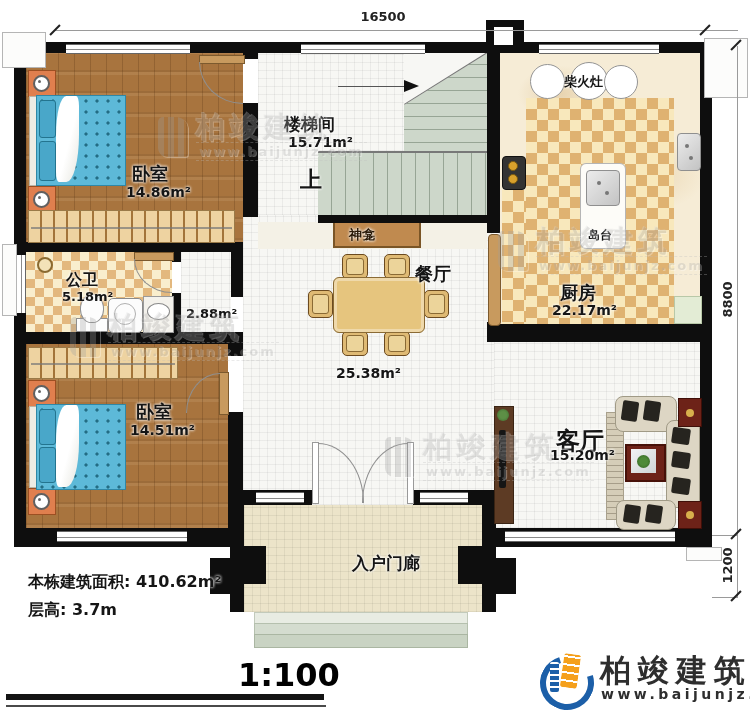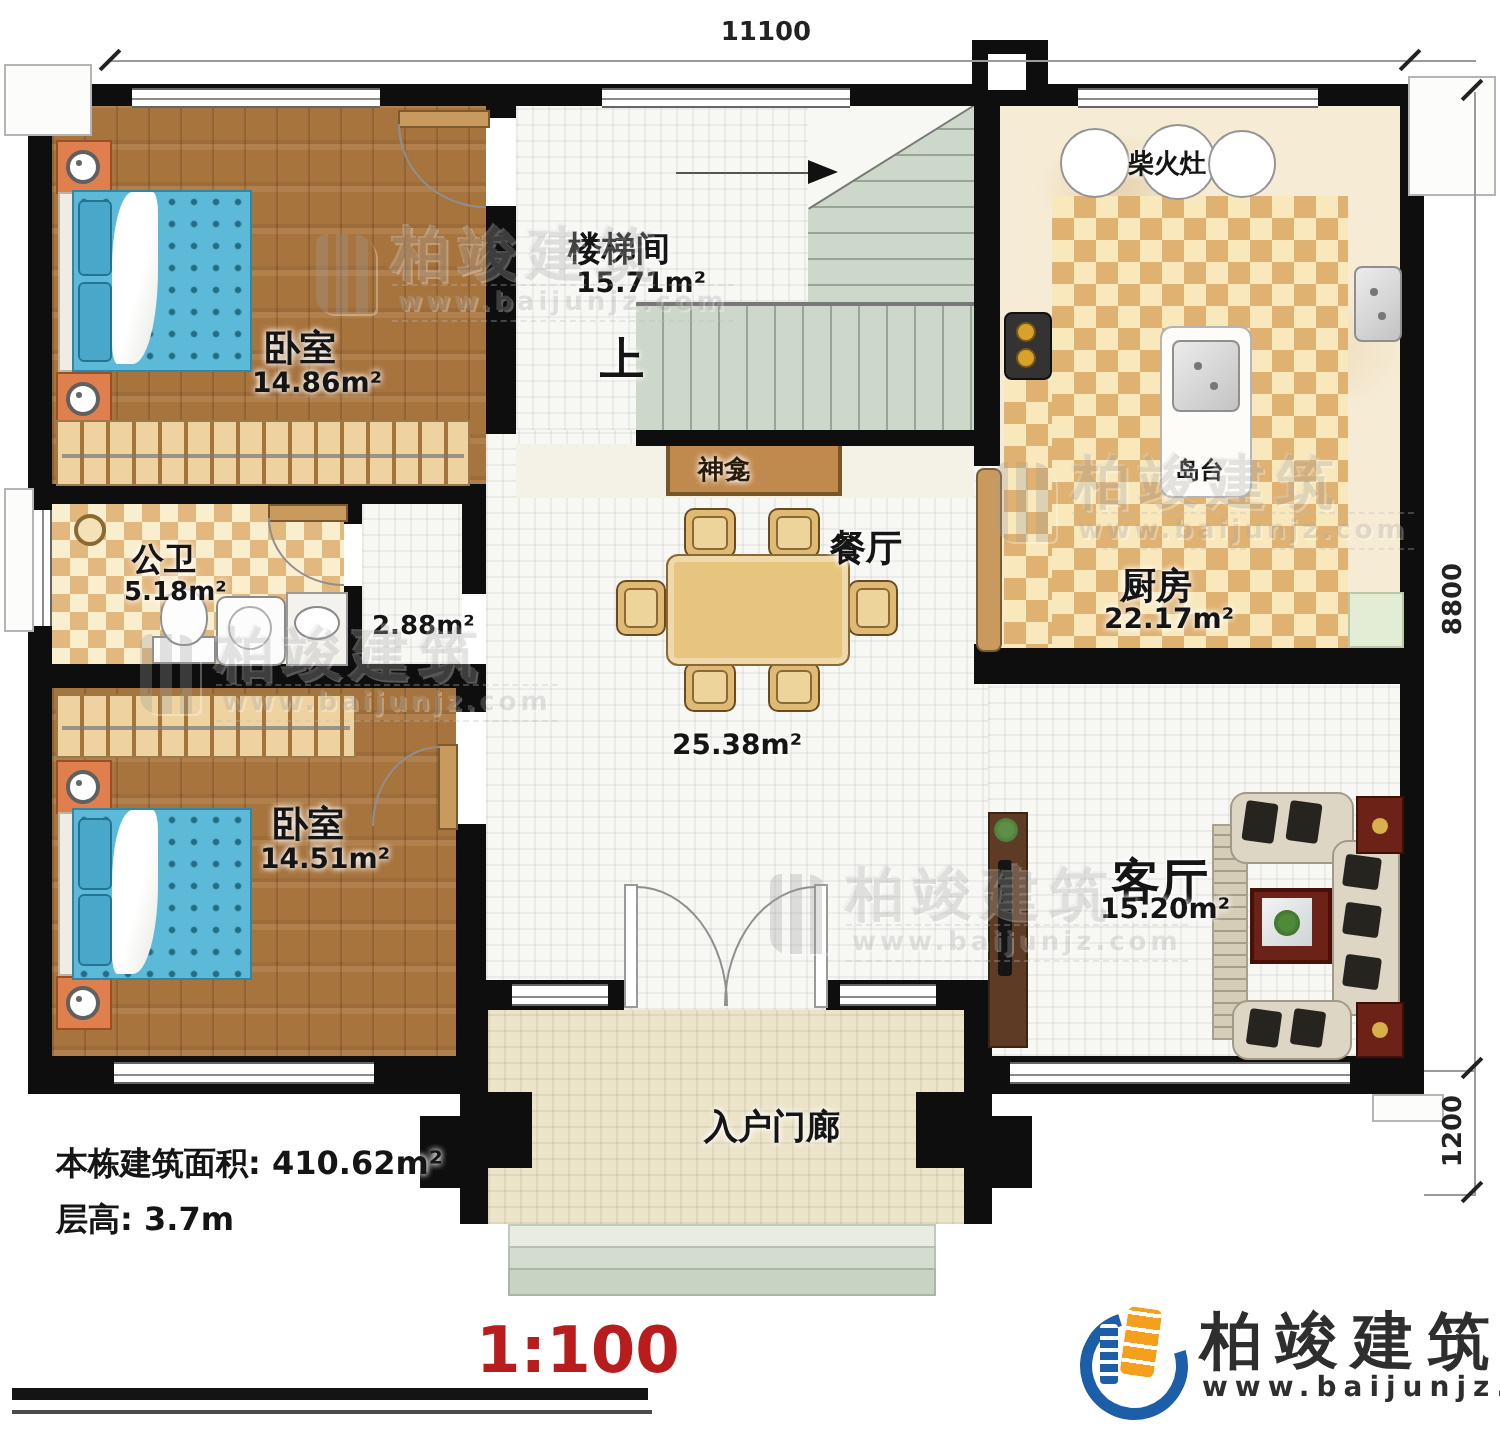--- a/index.html
+++ b/index.html
@@ -266,21 +266,21 @@
   <div class="rlabel" style="left:130px;top:422px;font-size:14px;">14.51m²</div>
   <div class="rlabel" style="left:415px;top:262px;font-size:18px;">餐厅</div>
   <div class="rlabel" style="left:336px;top:365px;font-size:14px;">25.38m²</div>
   <div class="rlabel" style="left:556px;top:425px;font-size:24px;font-family:Liberation Serif, serif;">客厅</div>
   <div class="rlabel" style="left:550px;top:447px;font-size:14px;">15.20m²</div>
   <div class="rlabel" style="left:332px;top:552px;font-size:17px;margin-left:20px;">入户门廊</div>
 
   <div class="dline" style="left:55px;top:30px;width:683px;height:1px;"></div>
   <div class="dtick" style="left:48px;top:29px;"></div>
   <div class="dtick" style="left:698px;top:29px;"></div>
-  <div class="dimlabel" style="left:343px;top:9px;width:80px;">11100</div>
+  <div class="dimlabel" style="left:343px;top:9px;width:80px;">16500</div>
   <div class="dline" style="left:737px;top:46px;width:1px;height:552px;"></div>
   <div class="dline" style="left:712px;top:535px;width:26px;height:1px;"></div>
   <div class="dline" style="left:712px;top:597px;width:26px;height:1px;"></div>
   <div class="dtick" style="left:729px;top:44px;"></div>
   <div class="dtick" style="left:729px;top:533px;"></div>
   <div class="dtick" style="left:729px;top:595px;"></div>
   <div class="dimlabel" style="left:693px;top:292px;width:68px;transform:rotate(-90deg);">8800</div>
   <div class="dimlabel" style="left:697px;top:558px;width:60px;transform:rotate(-90deg);">1200</div>
 
   <div class="wm" style="left:158px;top:112px;">
@@ -314,21 +314,21 @@
 
   <div class="rlabel" style="left:28px;top:572px;font-size:16px;">
     <span>本栋建筑面积:</span>
     <span>410.62m²</span>
   </div>
   <div class="rlabel" style="left:28px;top:600px;font-size:16px;">
     <span>层高:</span>
     <span>3.7m</span>
   </div>
 
-  <div class="abs" style="left:238px;top:656px;font-size:32px;font-weight:600;color:#b91c1c;">1:100</div>
+  <div class="abs" style="left:238px;top:656px;font-size:32px;font-weight:600;color:#000000;">1:100</div>
   <div class="rule" style="left:6px;top:694px;width:318px;height:6px;"></div>
   <div class="rule" style="left:6px;top:705px;width:320px;height:2px;background:#4a4a4a;"></div>
 
   <div class="brand-glyph" style="left:540px;top:650px;">
     <span class="bg-swoosh"></span>
     <span class="bg-bar-b"></span>
     <span class="bg-bar-o"></span>
   </div>
   <div class="brand-name" style="left:600px;top:650px;">柏竣建筑</div>
   <div class="brand-url" style="left:601px;top:686px;">www.baijunjz.com</div>

